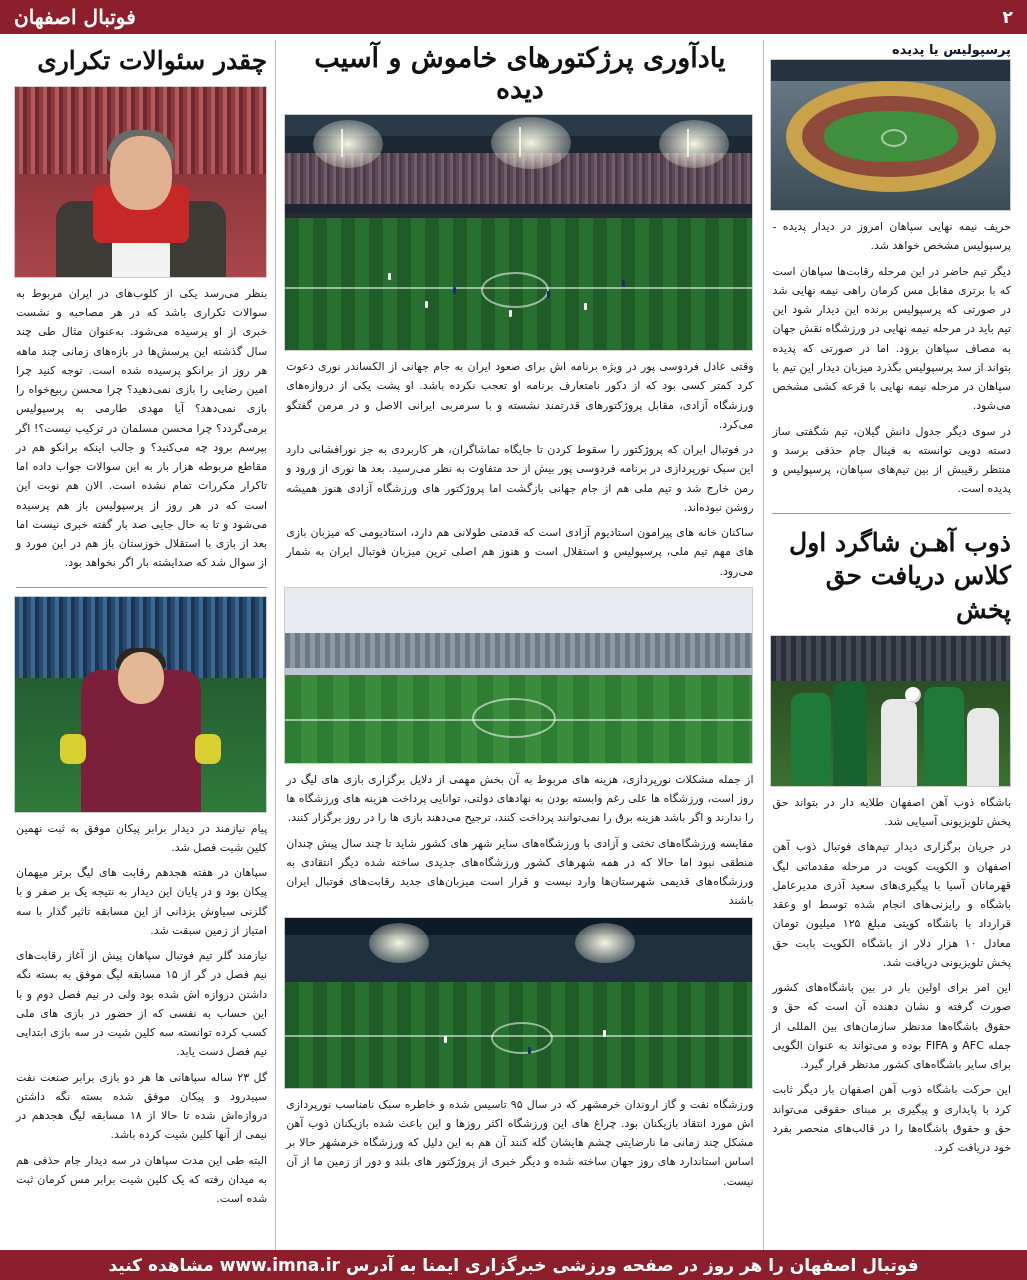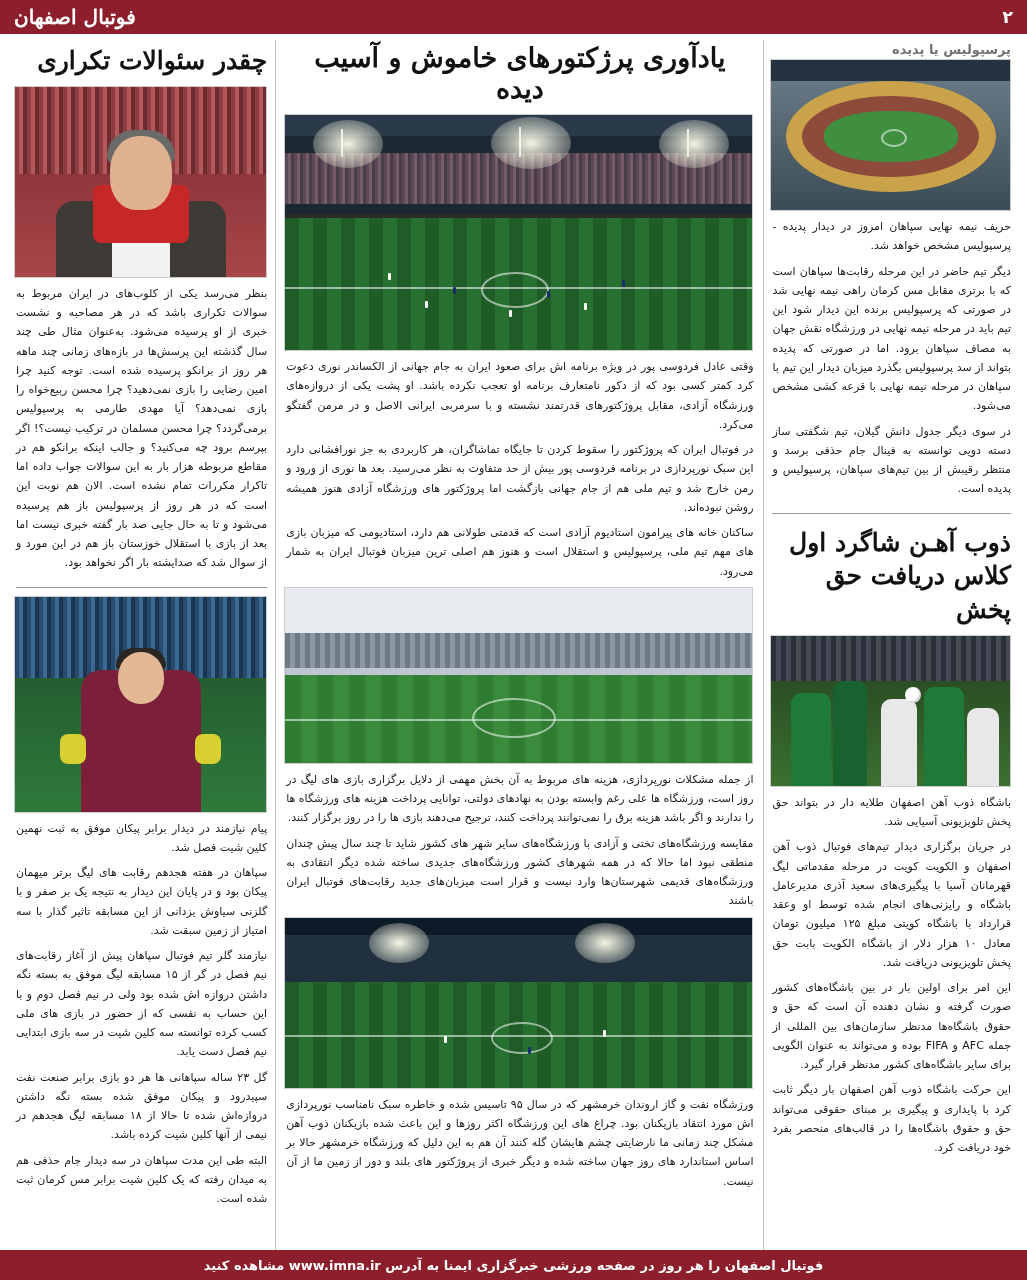--- a/index.html
+++ b/index.html
@@ -50,21 +50,21 @@
   .col-left{width:258px;padding:0 8px;}
   h1.art-title{
     font-family:"DejaVu Serif","Liberation Serif",serif;
     font-size:25px;line-height:1.35;
     margin:4px 0 8px 0;
     text-align:right;
     font-weight:bold;
     color:#111;
   }
   h2.kicker{
-    font-size:13px;margin:2px 0 2px 0;text-align:right;color:#737373;font-weight:bold;
+    font-size:13px;margin:2px 0 2px 0;text-align:right;color:#0f172a;font-weight:bold;
   }
   h1.headline-mid{
     font-family:"DejaVu Serif","Liberation Serif",serif;
     font-size:27px;font-weight:bold;text-align:center;margin:2px 0 10px 0;
   }
   .photo{
     width:100%;
     background:#2b2b2b;
     position:relative;overflow:hidden;
     margin-bottom:6px;
@@ -74,21 +74,21 @@
     font-size:11px;line-height:1.75;
     text-align:justify;
     direction:rtl;
     color:#1a1a1a;
   }
   .body-text p{margin:0 0 6px 0;}
   .rule{height:1px;background:#9a9a9a;margin:8px 0;}
   .footer{
     flex:0 0 auto;height:30px;background:#8c1f2b;color:#fff;
     display:flex;align-items:center;justify-content:center;
-    font-size:13px;font-weight:bold;
+    font-size:17px;font-weight:bold;
   }
   
   .scene{position:absolute;inset:0;}
   .night-sky{position:absolute;left:0;right:0;top:0;height:42%;background:#0a1320;}
   .pitch{position:absolute;left:0;right:0;bottom:0;height:52%;
     background:repeating-linear-gradient(90deg,#2f7d32 0 16px,#3a8c3c 16px 32px);}
   .pitch-night{position:absolute;left:0;right:0;bottom:0;height:56%;
     background:repeating-linear-gradient(90deg,#1f5c27 0 14px,#27702f 14px 28px);}
   .stand{position:absolute;left:0;right:0;background:#3c4351;}
   .roof{position:absolute;left:0;right:0;top:0;height:16%;background:#dfe2e6;}

